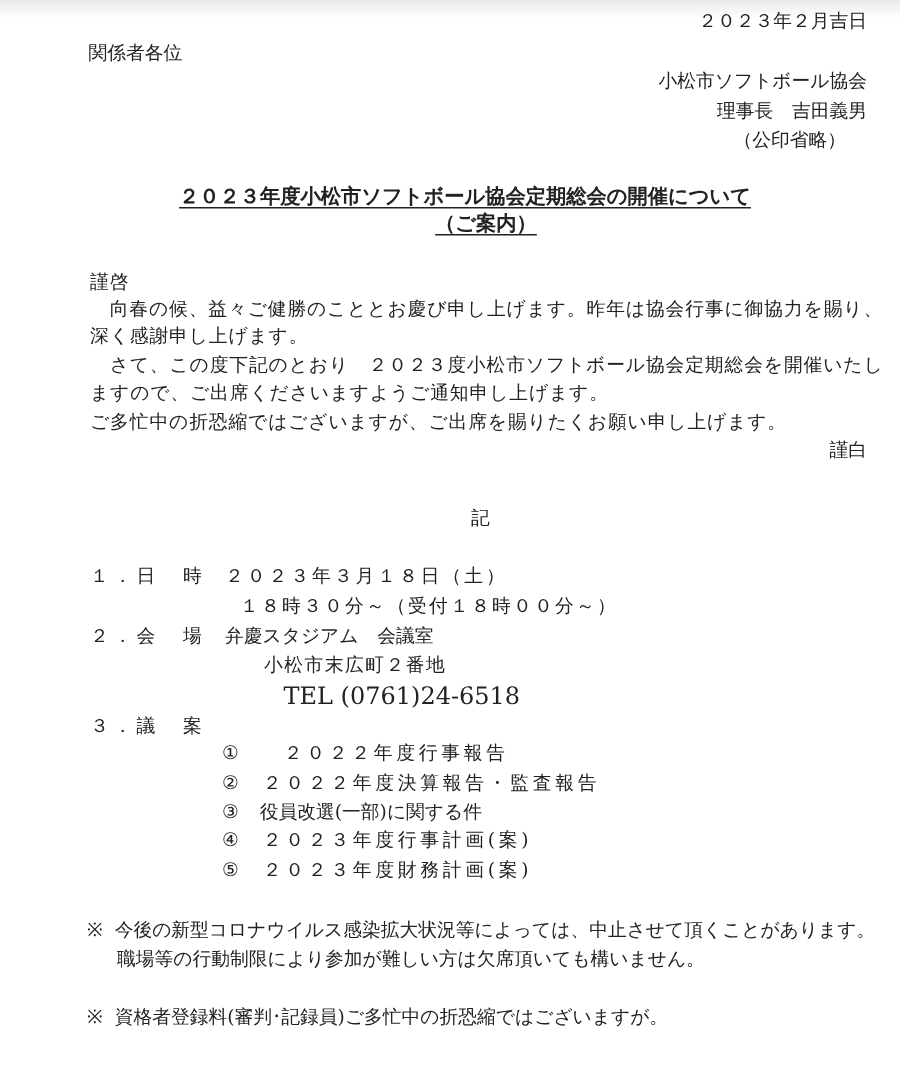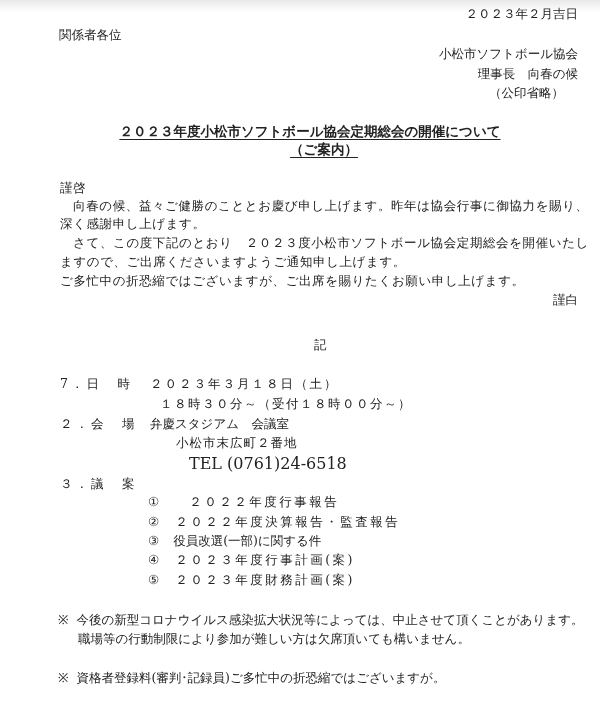--- a/index.html
+++ b/index.html
@@ -26,41 +26,41 @@
   .body-line { position: absolute; left: 60px; white-space: nowrap; line-height: 16px; letter-spacing: 0.6px; }
 </style>
 </head>
 <body>
 
 <div class="topshade"></div>
 
 <div class="abs right" style="top:6px;">２０２３年２月吉日</div>
 <div class="abs" style="left:59px; top:27px;">関係者各位</div>
 <div class="abs right" style="top:46px;">小松市ソフトボール協会</div>
-<div class="abs right" style="top:66px;">理事長　向春の候</div>
+<div class="abs right" style="top:66px;">理事長　吉田義男</div>
 <div class="abs right" style="top:85px; right:36px;">（公印省略）</div>
 
 <div class="title" style="top:122px; left:10px;">
   <span>２０２３年度小松市ソフトボール協会定期総会の開催について</span>
 </div>
 <div class="title" style="top:140px; left:24px;">
   <span>（ご案内）</span>
 </div>
 
 <div class="body-line" style="top:180px;">謹啓</div>
 <div class="body-line" style="top:198px;">　向春の候、益々ご健勝のこととお慶び申し上げます。昨年は協会行事に御協力を賜り、</div>
 <div class="body-line" style="top:216px;">深く感謝申し上げます。</div>
 <div class="body-line" style="top:235px;">　さて、この度下記のとおり　２０２３度小松市ソフトボール協会定期総会を開催いたし</div>
 <div class="body-line" style="top:254px;">ますので、ご出席くださいますようご通知申し上げます。</div>
 <div class="body-line" style="top:273px;">ご多忙中の折恐縮ではございますが、ご出席を賜りたくお願い申し上げます。</div>
 <div class="abs right" style="top:292px;text-align:right;">謹白</div>
 
 <div class="abs" style="left:314px; top:337px;">記</div>
 
-<div class="abs" style="left:60px; top:376px; letter-spacing:3px;">7．日　時</div>
+<div class="abs" style="left:60px; top:376px; letter-spacing:3px;">１．日　時</div>
 <div class="abs" style="left:150px; top:376px; letter-spacing:2px;">２０２３年３月１８日（土）</div>
 <div class="abs" style="left:160px; top:396px; letter-spacing:1.5px;">１８時３０分～（受付１８時００分～）</div>
 
 <div class="abs" style="left:60px; top:416px; letter-spacing:3px;">２．会　場</div>
 <div class="abs" style="left:150px; top:416px;">弁慶スタジアム　会議室</div>
 <div class="abs" style="left:176px; top:435px; letter-spacing:1px;">小松市末広町２番地</div>
 <div class="abs" style="left:189px; top:456px; font-size:16px;">TEL (0761)24-6518</div>
 
 <div class="abs" style="left:60px; top:476px; letter-spacing:3px;">３．議　案</div>
 

